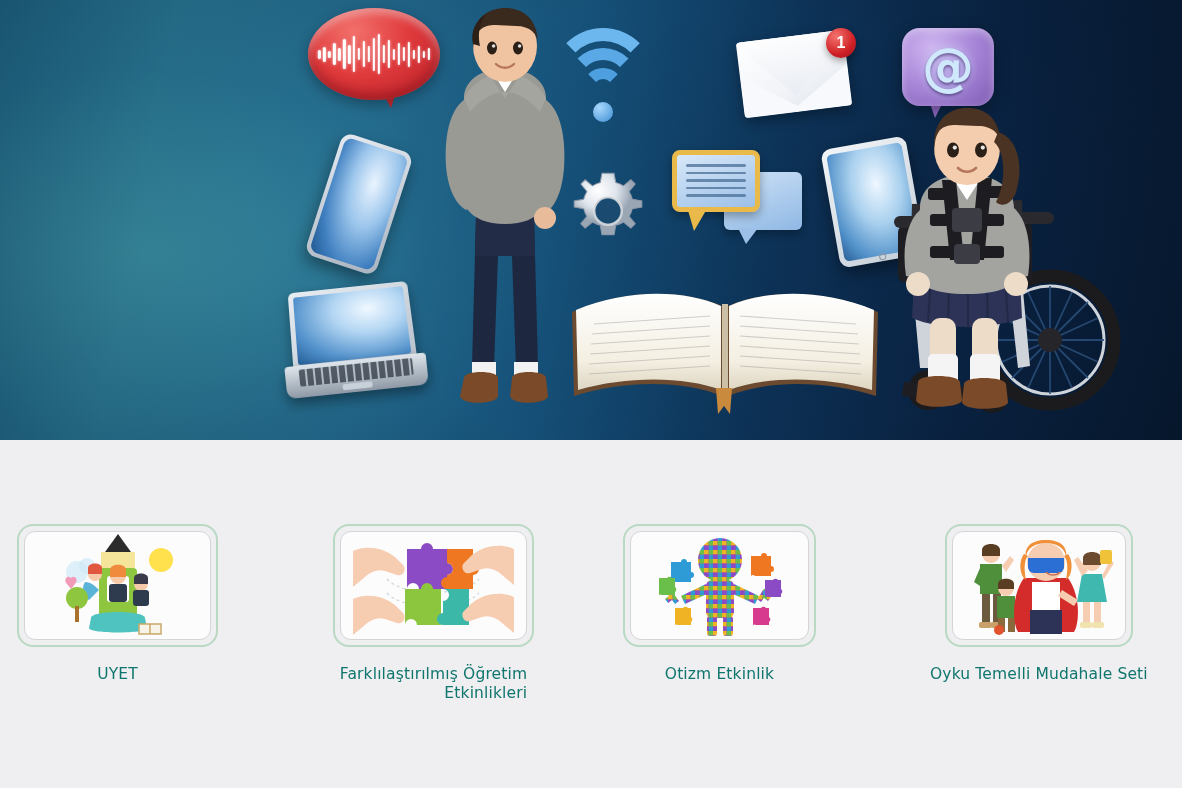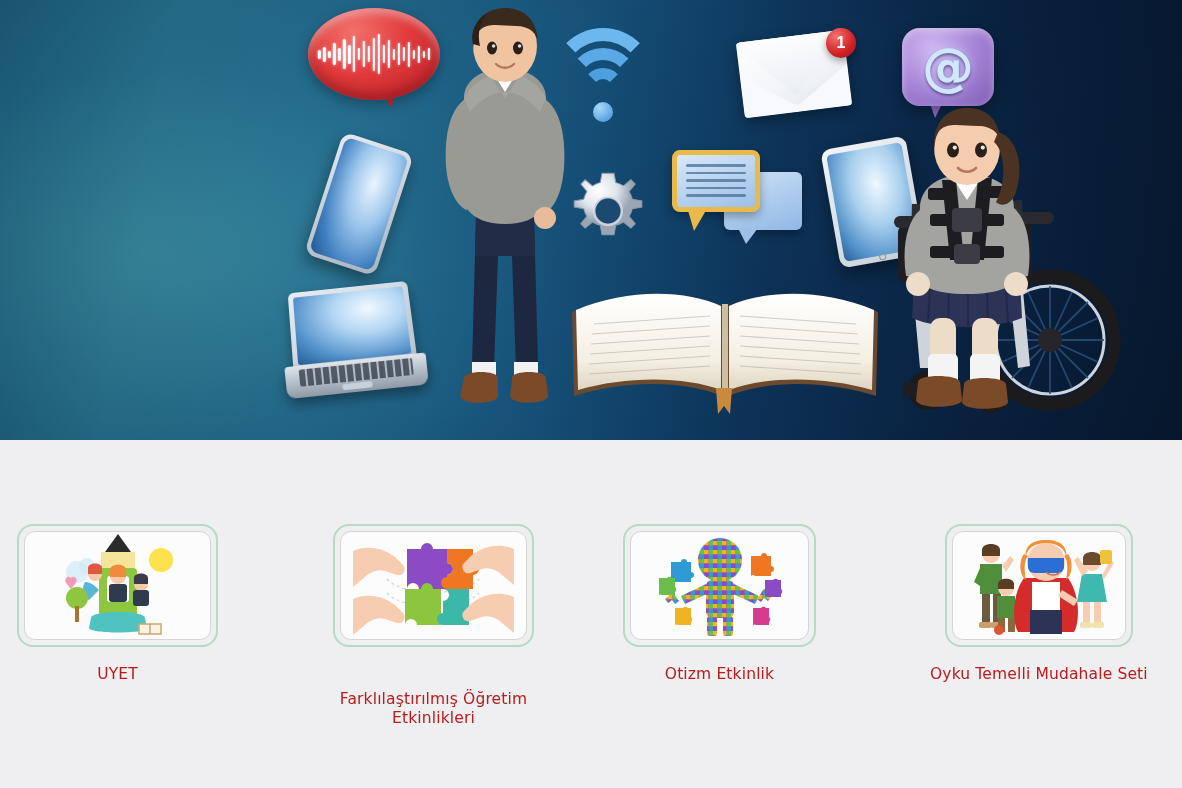--- a/index.html
+++ b/index.html
@@ -223,31 +223,31 @@
   .card-inner {
     width: 100%; height: 100%;
     border: 1px solid #d5d5d7;
     border-radius: 11px;
     background: #fdfcfd;
     display: flex; align-items: center; justify-content: center;
     overflow: hidden;
   }
   .card-label {
     margin-top: 18px;
-    color: #b91c1c;
+    color: #0f766e;
     font-size: 15.5px;
     line-height: 1.25;
-    text-align: center;
+    text-align: right;
     letter-spacing: .15px;
     white-space: pre-line;
     font-family: "DejaVu Sans", sans-serif;
   }
 
   .c1 { left: 17px;  top: 84px; }
-  .c2 { left: 333px; top: 84px; gap: 25px; }
+  .c2 { left: 333px; top: 84px; }
   .c3 { left: 623px; top: 84px; }
   .c4 { left: 930px; top: 84px; }
   .c1 .card { width: 201px; height: 123px; }
   .c2 .card { width: 201px; height: 123px; }
   .c3 .card { width: 193px; height: 123px; }
   .c4 .card { width: 188px; height: 123px; }
 </style>
 </head>
 <body>
 

